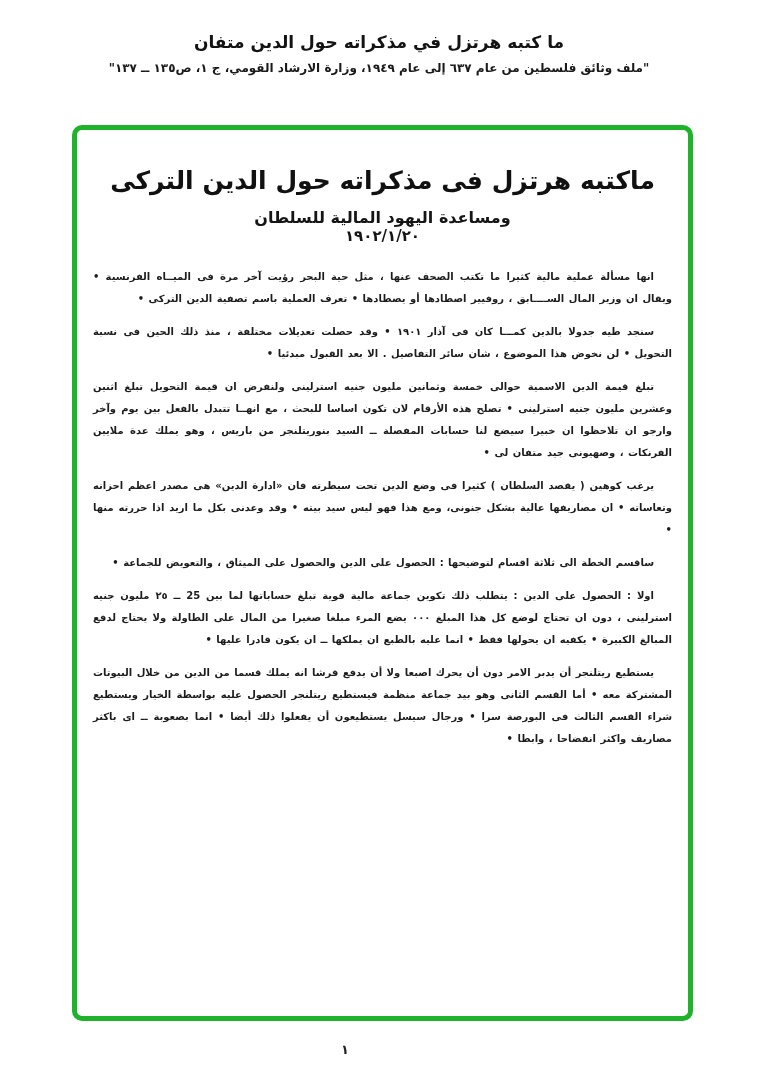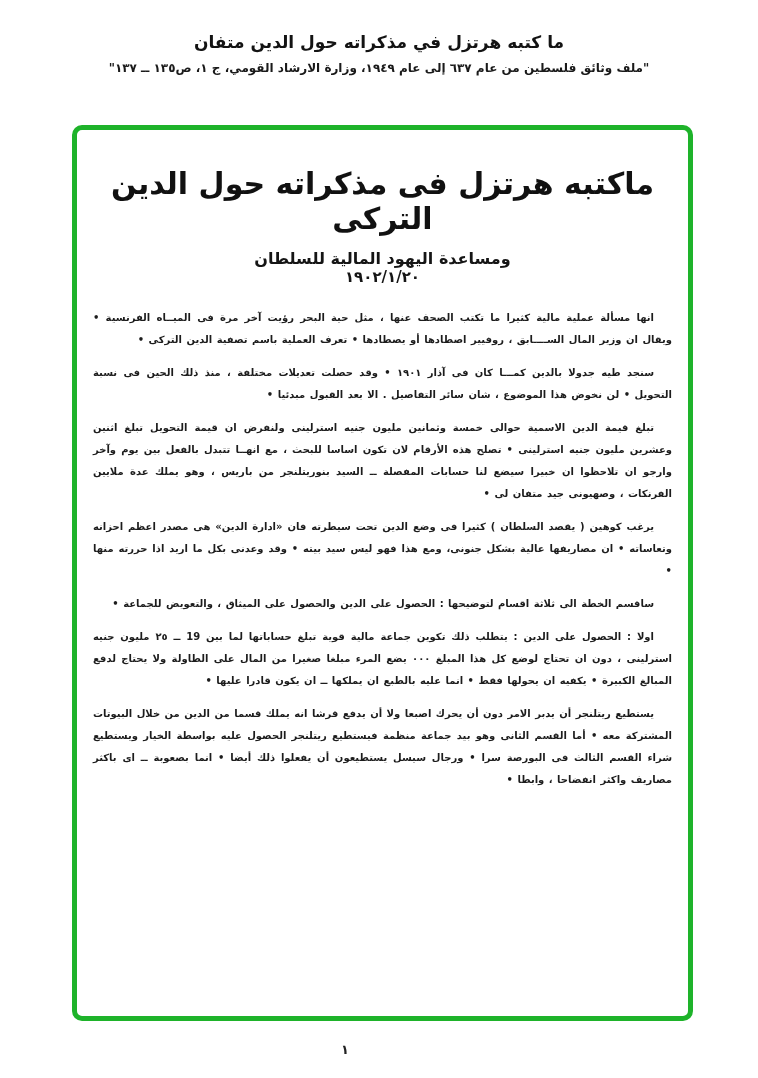--- a/index.html
+++ b/index.html
@@ -22,21 +22,21 @@
   .scan-frame {
     position:absolute; left:72px; top:125px;
     width:611px; height:886px;
     border:5px solid #1eb32a; border-radius:10px;
     background:#ffffff; box-sizing:content-box;
   }
   .scan-content {
     direction:rtl; padding:36px 16px 0 16px;
   }
   .doc-title {
-    font-size:30px; font-weight:bold; text-align:center;
+    font-size:25px; font-weight:bold; text-align:center;
     color:#111; letter-spacing:0.5px;
   }
   .doc-subtitle {
     font-size:16px; font-weight:bold; text-align:center;
     margin-top:13px; color:#151515;
   }
   .doc-date {
     font-size:15px; font-weight:bold; text-align:center;
     margin-top:0; letter-spacing:1px; color:#151515;
   }
@@ -67,19 +67,19 @@
   <div class="scan-content">
     <div class="doc-title">ماكتبه هرتزل فى مذكراته حول الدين التركى</div>
     <div class="doc-subtitle">ومساعدة اليهود المالية للسلطان</div>
     <div class="doc-date">١٩٠٢/١/٢٠</div>
     <div class="doc-body">
       <p>انها مسألة عملية مالية كثيرا ما تكتب الصحف عنها ، مثل حية البحر رؤيت آخر مرة فى الميــاه الفرنسية • ويقال ان وزير المال الســــابق ، روفيير اصطادها أو يصطادها • تعرف العملية باسم تصفية الدين التركى •</p>
       <p>سنجد طيه جدولا بالدين كمـــا كان فى آذار ١٩٠١ • وقد حصلت تعديلات مختلفة ، منذ ذلك الحين فى نسبة التحويل • لن نخوض هذا الموضوع ، شان سائر التفاصيل . الا بعد القبول مبدئيا •</p>
       <p>تبلغ قيمة الدين الاسمية حوالى خمسة وثمانين مليون جنيه استرلينى ولنفرض ان قيمة التحويل تبلغ اثنين وعشرين مليون جنيه استرلينى • تصلح هذه الأرقام لان تكون اساسا للبحث ، مع انهــا تتبدل بالفعل بين يوم وآخر وارجو ان تلاحظوا ان خبيرا سيضع لنا حسابات المفصلة ــ السيد بنوريتلنجر من باريس ، وهو يملك عدة ملايين الفرنكات ، وصهيونى جيد متفان لى •</p>
       <p>يرغب كوهين ( يقصد السلطان ) كثيرا فى وضع الدين تحت سيطرته فان «ادارة الدين» هى مصدر اعظم احزانه وتعاساته • ان مصاريفها عالية بشكل جنونى، ومع هذا فهو ليس سيد بيته • وقد وعدنى بكل ما اريد اذا حررته منها •</p>
       <p>ساقسم الخطة الى ثلاثة اقسام لتوضيحها : الحصول على الدين والحصول على الميثاق ، والتعويض للجماعة •</p>
-      <p>اولا : الحصول على الدين : يتطلب ذلك تكوين جماعة مالية قوية تبلغ حساباتها لما بين 19 ــ ٢٥ مليون جنيه استرلينى ، دون ان تحتاج لوضع كل هذا المبلغ ٠٠٠ يضع المرء مبلغا صغيرا من المال على الطاولة ولا يحتاج لدفع المبالغ الكبيرة • يكفيه ان يحولها فقط • انما عليه بالطبع ان يملكها ــ ان يكون قادرا عليها •</p>
+      <p>اولا : الحصول على الدين : يتطلب ذلك تكوين جماعة مالية قوية تبلغ حساباتها لما بين 25 ــ ٢٥ مليون جنيه استرلينى ، دون ان تحتاج لوضع كل هذا المبلغ ٠٠٠ يضع المرء مبلغا صغيرا من المال على الطاولة ولا يحتاج لدفع المبالغ الكبيرة • يكفيه ان يحولها فقط • انما عليه بالطبع ان يملكها ــ ان يكون قادرا عليها •</p>
       <p>يستطيع ريتلنجر أن يدبر الامر دون أن يحرك اصبعا ولا أن يدفع قرشا انه يملك قسما من الدين من خلال البيوتات المشتركة معه • أما القسم الثانى وهو بيد جماعة منظمة فيستطيع ريتلنجر الحصول عليه بواسطة الخيار ويستطيع شراء القسم الثالث فى البورصة سرا • ورجال سيسل يستطيعون أن يفعلوا ذلك أيضا • انما بصعوبة ــ اى باكثر مصاريف واكثر انفضاحا ، وابطا •</p>
     </div>
   </div>
 </div>
 
 <div class="page-number">١</div>
 
 </body></html>

